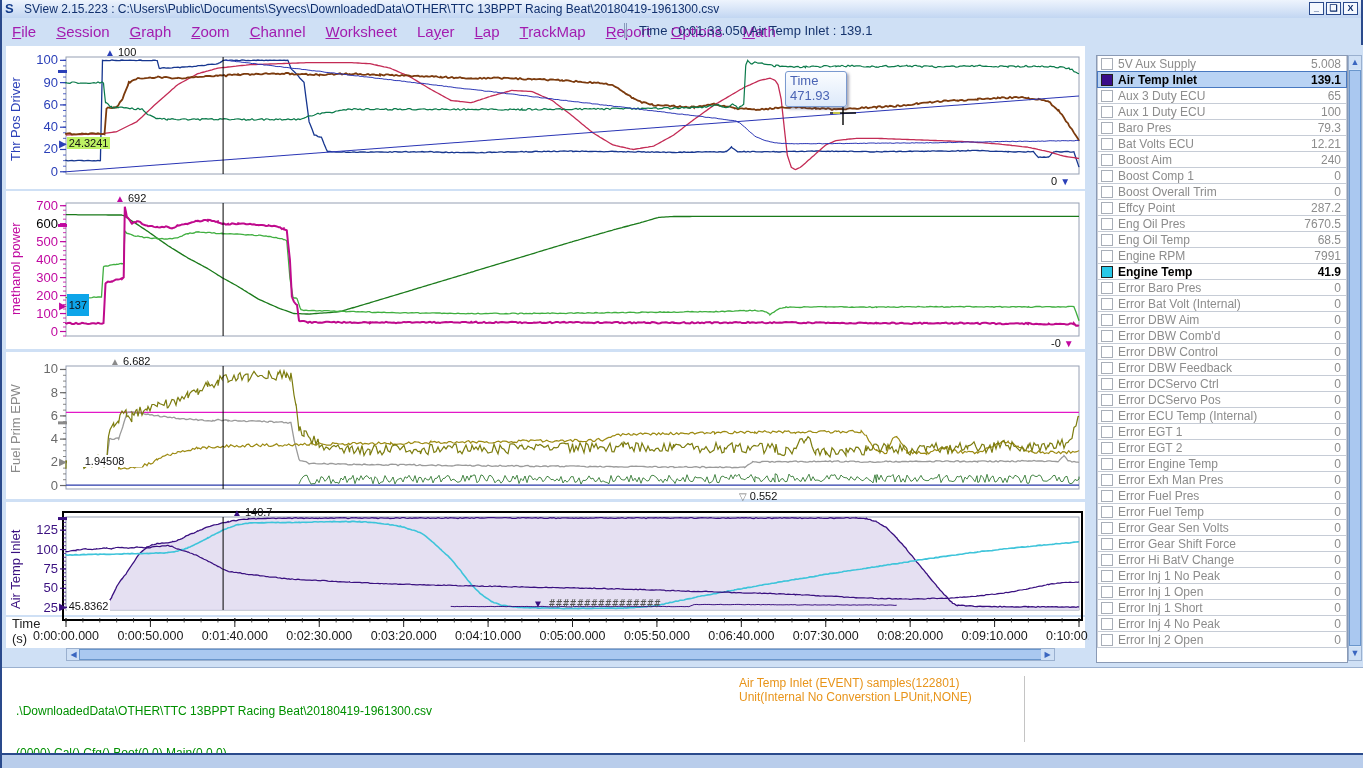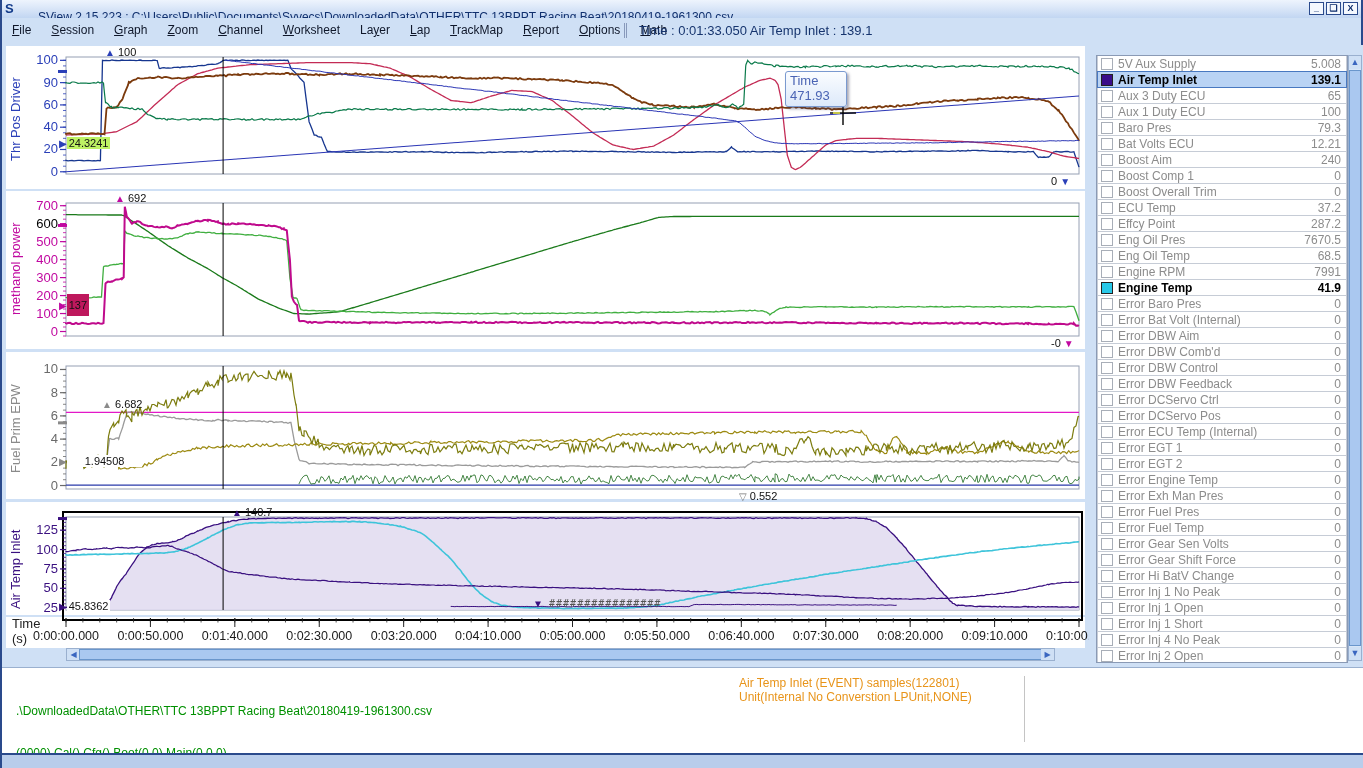--- a/index.html
+++ b/index.html
@@ -5,28 +5,28 @@
   html,body{margin:0;padding:0;width:1363px;height:768px;overflow:hidden;
     font-family:"Liberation Sans",sans-serif;background:#cfe0f5;}
   #app{position:absolute;left:0;top:0;width:1363px;height:768px;background:#cfe0f5;
     border-left:2px solid #2a4a8c;border-right:2px solid #2a4a8c;box-sizing:border-box;}
   
   #titlebar{position:absolute;left:0;top:0;width:100%;height:18px;
     background:linear-gradient(#eef4fd,#c2d6f2);border-bottom:1px solid #8fb0dc;
     color:#10306e;font-size:12px;white-space:nowrap;}
   #title-icon{position:absolute;left:3px;top:2px;width:13px;height:13px;color:#123a8a;
     font-weight:bold;font-size:13px;line-height:13px;}
-  #title-text{position:absolute;left:36px;top:2px;margin-top:8px;}
+  #title-text{position:absolute;left:22px;top:2px;}
   .winbtn{position:absolute;top:2px;width:15px;height:13px;background:#f4f8fe;
     border:1px solid #2a4a8c;box-sizing:border-box;font-size:9px;line-height:11px;
     text-align:center;color:#0a2a6a;font-weight:bold;}
   
   #menubar{position:absolute;left:0;top:18px;width:100%;height:27px;background:#cfe0f5;
     border-bottom:1px solid #a8bedd;}
-  .menu-item{display:inline-block;padding:5px 10px 0 10px;font-size:12px;color:#0f172a;}
+  .menu-item{display:inline-block;padding:5px 10px 0 10px;font-size:15px;color:#a21caf;}
   #menu-status{position:absolute;left:622px;top:5px;font-size:13px;color:#16346e;
     border-left:3px double #8899bb;padding-left:12px;}
   
   #chartcol{position:absolute;left:0;top:45px;width:1087px;height:622px;background:#cfe0f5;}
   .panel{position:absolute;left:4px;width:1079px;background:#ffffff;}
   #timeaxis{position:absolute;left:4px;top:572px;width:1079px;height:31px;background:#ffffff;}
   .ylabel{position:absolute;transform:rotate(-90deg);transform-origin:left top;
     font-size:13px;white-space:nowrap;}
   .xtick{position:absolute;width:92px;text-align:center;font-size:12.5px;color:#1a1a1a;}
   #svg-overlay{position:absolute;left:0;top:0;}
@@ -347,30 +347,30 @@
       <div style="left: 14px; top: 323.507px; width: 42px; text-align: right; font-size: 13px; color: rgb(192, 8, 160); position: absolute;">0</div>
       <div style="left: 14px; top: 305.534px; width: 42px; text-align: right; font-size: 13px; color: rgb(192, 8, 160); position: absolute;">100</div>
       <div style="left: 14px; top: 287.561px; width: 42px; text-align: right; font-size: 13px; color: rgb(192, 8, 160); position: absolute;">200</div>
       <div style="left: 14px; top: 269.588px; width: 42px; text-align: right; font-size: 13px; color: rgb(192, 8, 160); position: absolute;">300</div>
       <div style="left: 14px; top: 251.615px; width: 42px; text-align: right; font-size: 13px; color: rgb(192, 8, 160); position: absolute;">400</div>
       <div style="left: 14px; top: 233.642px; width: 42px; text-align: right; font-size: 13px; color: rgb(192, 8, 160); position: absolute;">500</div>
       <div style="left: 14px; top: 215.669px; width: 42px; text-align: right; font-size: 13px; color: #000000; position: absolute;">600</div>
       <div style="left: 14px; top: 197.696px; width: 42px; text-align: right; font-size: 13px; color: rgb(192, 8, 160); position: absolute;">700</div>
       <div class="ylabel" style="left: 6px; top: 314.5px; font-size: 13px; color: rgb(192, 8, 160); position: absolute;">methanol power</div>
       <div style="left: 113px; top: 192px; font-size: 11px; color: rgb(17, 17, 17); position: absolute;"><span style="color:#c008a0;font-size:10px">▲</span> 692</div>
-      <div style="left: 57px; top: 298.884px; font-size: 11px; color: rgb(17, 17, 17); white-space: nowrap; position: absolute;"><span style="color:#c008a0;font-size:10px">▶</span><span style="background:#be185d;padding:5px 2px">137</span></div>
+      <div style="left: 57px; top: 298.884px; font-size: 11px; color: rgb(17, 17, 17); white-space: nowrap; position: absolute;"><span style="color:#c008a0;font-size:10px">▶</span><span style="background:#0ea5e9;padding:5px 2px">137</span></div>
       <div style="left: 1049px; top: 337px; font-size: 11px; color: rgb(17, 17, 17); position: absolute;">-0 <span style="color:#c008a0;font-size:10px">▼</span></div>
       <div style="left: 14px; top: 477.519px; width: 42px; text-align: right; font-size: 13px; color: rgb(106, 106, 106); position: absolute;">0</div>
       <div style="left: 14px; top: 454.311px; width: 42px; text-align: right; font-size: 13px; color: rgb(106, 106, 106); position: absolute;">2</div>
       <div style="left: 14px; top: 431.104px; width: 42px; text-align: right; font-size: 13px; color: rgb(106, 106, 106); position: absolute;">4</div>
       <div style="left: 14px; top: 407.896px; width: 42px; text-align: right; font-size: 13px; color: rgb(106, 106, 106); position: absolute;">6</div>
       <div style="left: 14px; top: 384.689px; width: 42px; text-align: right; font-size: 13px; color: rgb(106, 106, 106); position: absolute;">8</div>
       <div style="left: 14px; top: 361.481px; width: 42px; text-align: right; font-size: 13px; color: rgb(106, 106, 106); position: absolute;">10</div>
       <div class="ylabel" style="left: 6px; top: 472.5px; font-size: 13px; color: rgb(138, 138, 138); position: absolute;">Fuel Prim EPW</div>
-      <div style="left: 100px; top: 355px; font-size: 11px; color: rgb(17, 17, 17); position: absolute; margin-top: 43px;"><span style="color:#8a8a8a;font-size:10px">▲</span> 6.682</div>
+      <div style="left: 108px; top: 355px; font-size: 11px; color: rgb(17, 17, 17); position: absolute;"><span style="color:#8a8a8a;font-size:10px">▲</span> 6.682</div>
       <div style="left: 57px; top: 454.95px; font-size: 11px; color: rgb(17, 17, 17); white-space: nowrap; position: absolute;"><span style="color:#8a8a8a;font-size:10px">▶</span><span style="background:#fff;padding:0 18px">1.94508</span></div>
       <div style="left: 737px; top: 490px; font-size: 11px; color: rgb(17, 17, 17); position: absolute;"><span style="color:#777;font-size:10px">▽</span> 0.552</div>
       <div style="left: 14px; top: 599.675px; width: 42px; text-align: right; font-size: 13px; color: rgb(58, 16, 128); position: absolute;">25</div>
       <div style="left: 14px; top: 580.3px; width: 42px; text-align: right; font-size: 13px; color: rgb(58, 16, 128); position: absolute;">50</div>
       <div style="left: 14px; top: 560.925px; width: 42px; text-align: right; font-size: 13px; color: rgb(58, 16, 128); position: absolute;">75</div>
       <div style="left: 14px; top: 541.55px; width: 42px; text-align: right; font-size: 13px; color: rgb(58, 16, 128); position: absolute;">100</div>
       <div style="left: 14px; top: 522.175px; width: 42px; text-align: right; font-size: 13px; color: rgb(58, 16, 128); position: absolute;">125</div>
       <div class="ylabel" style="left: 6px; top: 608.5px; font-size: 13px; color: rgb(58, 16, 128); position: absolute;">Air Temp Inlet</div>
       <div style="left: 230px; top: 506px; font-size: 11px; color: rgb(17, 17, 17); position: absolute;"><span style="color:#3a1080;font-size:10px">▲</span> 140.7</div>
       <div style="left: 57px; top: 600px; font-size: 11px; color: rgb(17, 17, 17); white-space: nowrap; position: absolute; text-align: center;"><span style="color:#3a1080;font-size:10px">▶</span><span style="background:#fff;padding:0 2px">45.8362</span></div>
@@ -439,25 +439,20 @@
           <span class="channame">Boost Comp 1</span>
           <span class="chanval">0</span>
         </div>
         <div class="chanrow">
           <span class="chanbox"></span>
           <span class="channame">Boost Overall Trim</span>
           <span class="chanval">0</span>
         </div>
         <div class="chanrow">
           <span class="chanbox"></span>
-          <span class="channame">ECU Temp</span>
-          <span class="chanval">37.2</span>
-        </div>
-        <div class="chanrow">
-          <span class="chanbox"></span>
           <span class="channame">Effcy Point</span>
           <span class="chanval">287.2</span>
         </div>
         <div class="chanrow">
           <span class="chanbox"></span>
           <span class="channame">Eng Oil Pres</span>
           <span class="chanval">7670.5</span>
         </div>
         <div class="chanrow">
           <span class="chanbox"></span>

